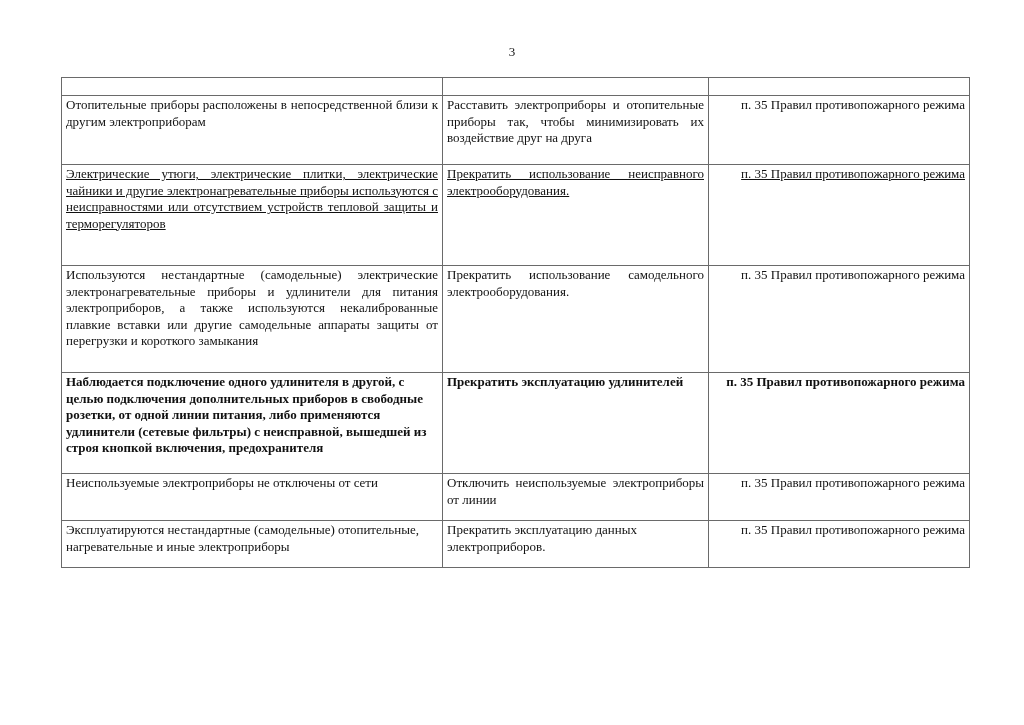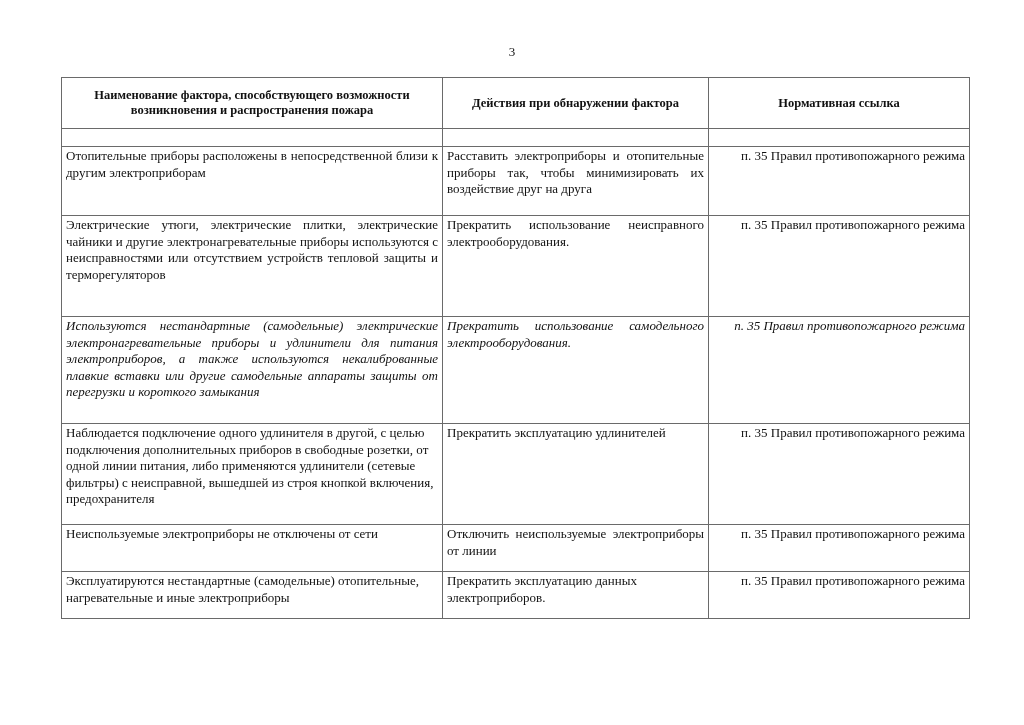--- a/index.html
+++ b/index.html
@@ -7,40 +7,35 @@
          font-family: "Liberation Serif", "DejaVu Serif", serif; color: #111; }
   .page-number { position: absolute; top: 44px; left: 0; width: 1024px; text-align: center; font-size: 13px; }
   table.factors { position: absolute; left: 61px; top: 77px; width: 908px; border-collapse: collapse; table-layout: fixed; font-size: 13px; line-height: 16.5px; }
   table.factors td, table.factors th { border: 1px solid #6a6a6a; vertical-align: top; padding: 1px 4px 12px 4px; }
   table.factors th { font-weight: bold; text-align: center; vertical-align: middle; font-size: 12.5px; line-height: 15px; padding: 1px 4px; }
   col.c1 { width: 381px; } col.c2 { width: 266px; } col.c3 { width: 261px; }
   tr.head { height: 51px; }
   tr.spacer { height: 18px; }
   td.just { text-align: justify; text-align-last: left; }
   td.center { text-align: right; padding-left: 30px; padding-right: 30px; }
-  tr.r1 { height: 69px; } tr.r2 { height: 101px; } tr.r3 { height: 107px; font-style: italic; }
-  tr.r4 { height: 52px; } tr.r5 { height: 101px; } tr.r6 { height: 34px; margin-top: 40px; } tr.r7 { height: 33px; }
+  tr.r1 { height: 69px; } tr.r2 { height: 101px; text-decoration: underline; } tr.r3 { height: 107px; }
+  tr.r4 { height: 52px; } tr.r5 { height: 101px; font-weight: bold; } tr.r6 { height: 34px; margin-top: 40px; } tr.r7 { height: 33px; }
 </style>
 </head>
 <body>
 
 <div class="page-number">3</div>
 
 <table class="factors">
   <colgroup>
       <col class="c1">
       <col class="c2">
       <col class="c3">
     </colgroup>
   <tbody>
-      <tr class="head">
-    <th>Наименование фактора, способствующего возможности возникновения и распространения пожара</th>
-    <th>Действия при обнаружении фактора</th>
-    <th>Нормативная ссылка</th>
-  </tr>
   <tr class="spacer">
     <td></td>
         <td></td>
         <td></td>
   </tr>
   <tr class="r1">
     <td class="just">Отопительные приборы расположены в непосредственной близи к другим электроприборам</td>
     <td class="just">Расставить электроприборы и отопительные приборы так, чтобы минимизировать их воздействие друг на друга</td>
     <td class="center">п. 35 Правил противопожарного режима</td>
   </tr>

